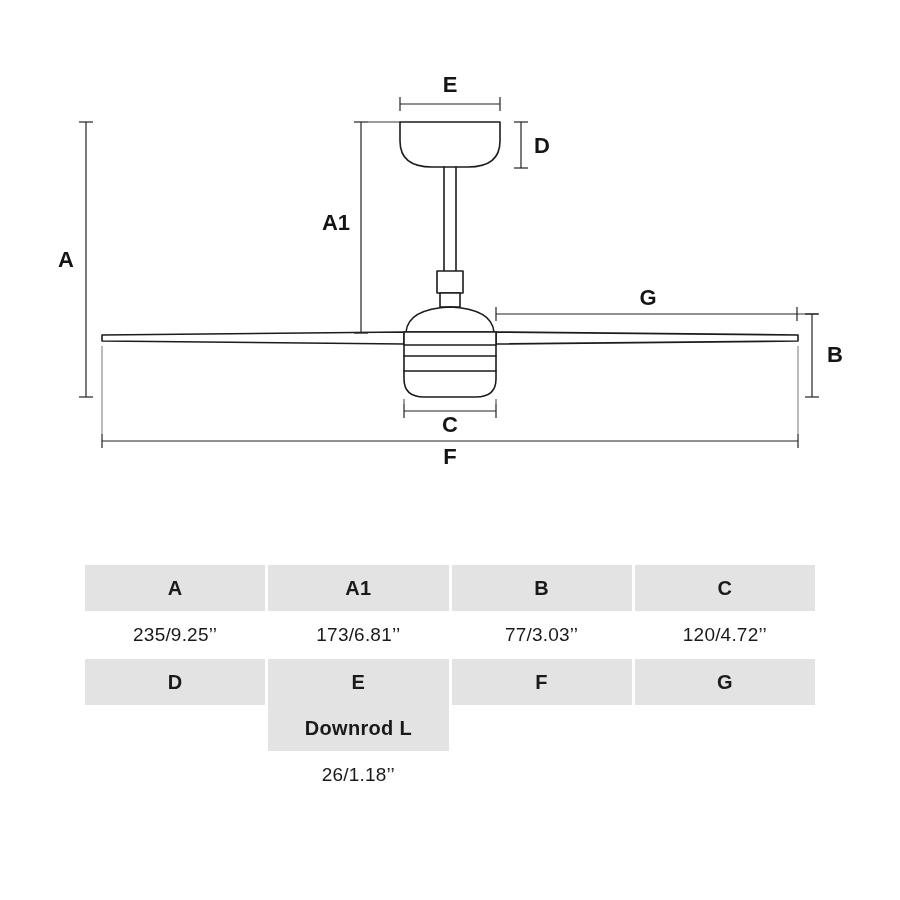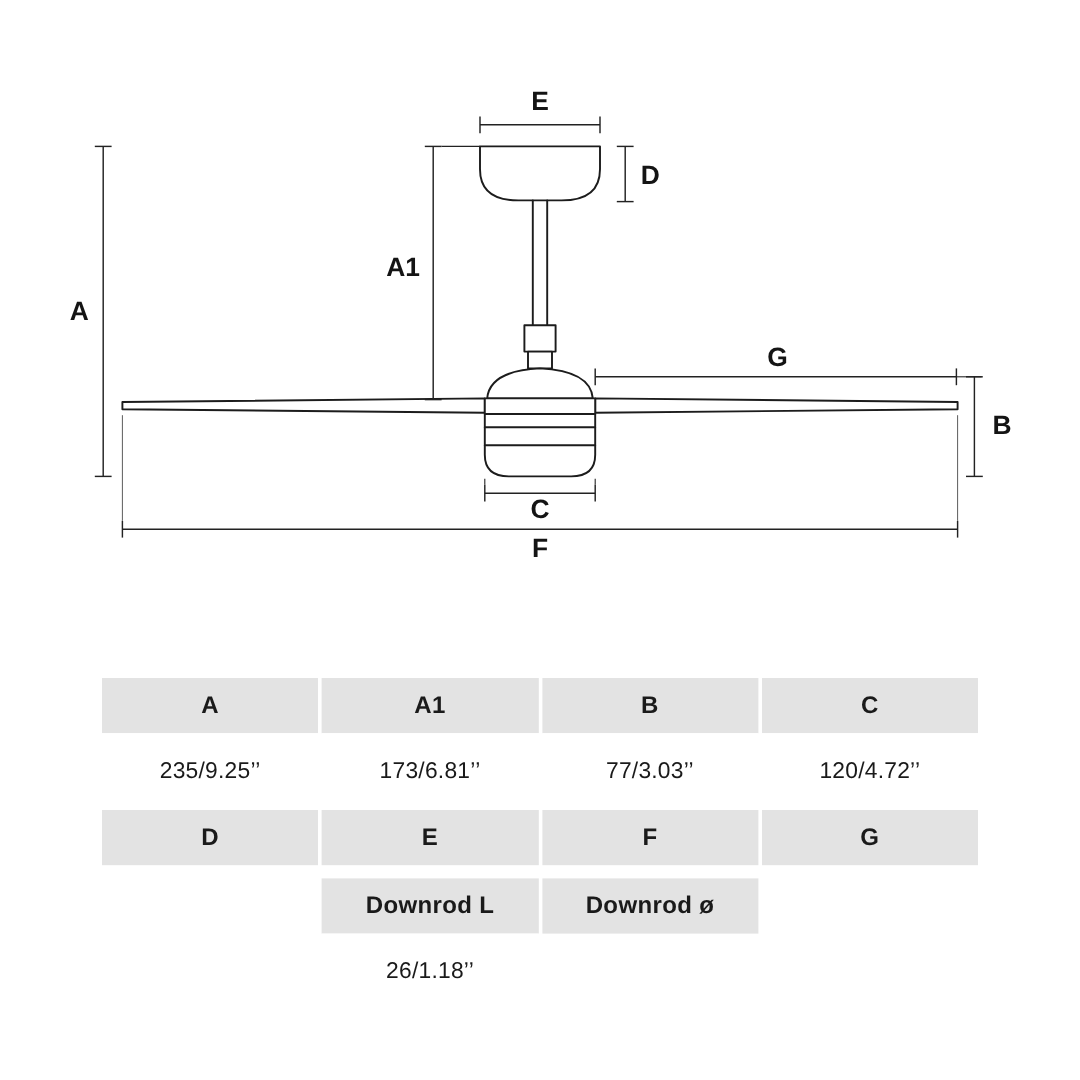--- a/index.html
+++ b/index.html
@@ -14,28 +14,28 @@
     font-family:"Liberation Sans",sans-serif;
     font-weight:700;font-size:22px;fill:#141414;
   }
   .spec-table{
     position:absolute;left:85px;top:565px;width:730px;
   }
   .trow{
     display:grid;grid-template-columns:repeat(4,1fr);
     column-gap:3px;
   }
-  .trow-downrod{margin-top:11px;}
+  .trow-downrod{}
   .hcell{
     background:#e3e3e3;height:46px;
     display:flex;align-items:center;justify-content:center;
     font-weight:700;font-size:20px;letter-spacing:.3px;
   }
   .vcell{
-    background:#ffffff;height:64px;
+    background:#ffffff;height:48px;
     display:flex;align-items:center;justify-content:center;
     font-weight:400;font-size:19px;letter-spacing:.2px;
   }
   .ecell{background:transparent;height:46px;}
   .ecell.v{height:48px;}
 </style>
 </head>
 <body>
 
 <div class="diagram">
@@ -142,21 +142,20 @@
   <div class="trow">
     <div class="hcell">D</div>
     <div class="hcell">E</div>
     <div class="hcell">F</div>
     <div class="hcell">G</div>
   </div>
 
   <div class="trow trow-downrod">
     <div class="ecell"></div>
     <div class="hcell">Downrod L</div>
-    <div class="hcell">Downrod ø</div>
     <div class="ecell"></div>
   </div>
   <div class="trow">
     <div class="ecell v"></div>
     <div class="vcell">26/1.18’’</div>
     <div class="ecell v"></div>
   </div>
 
 </div>
 

